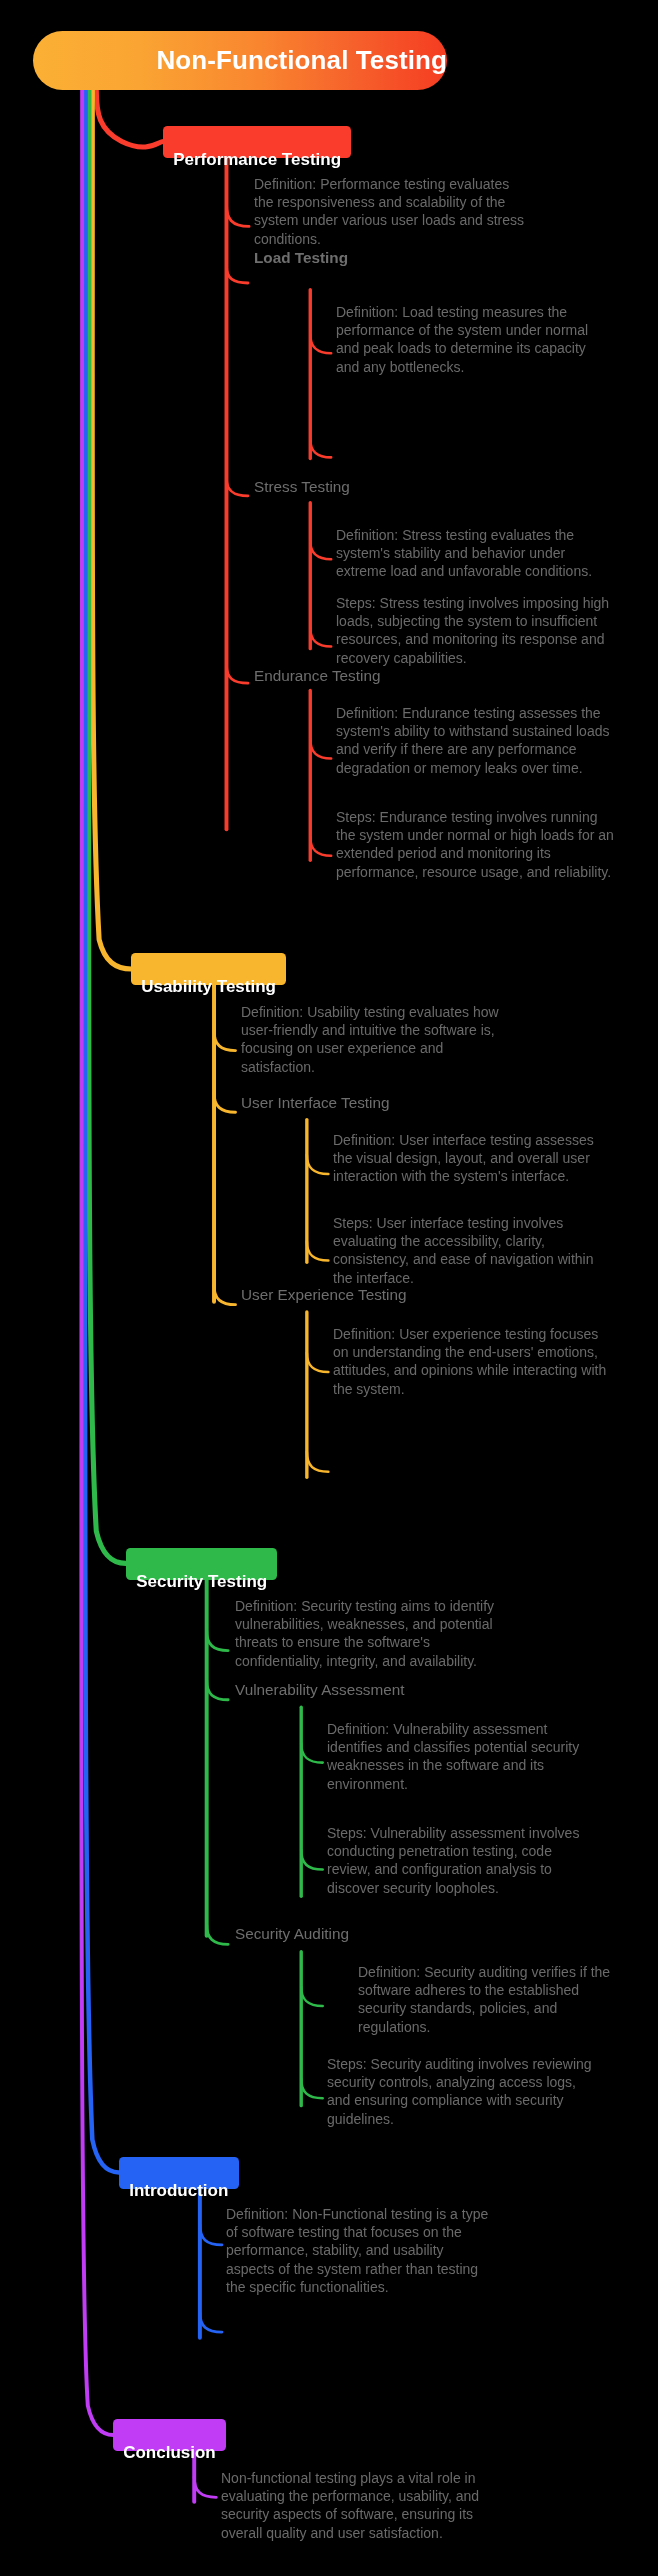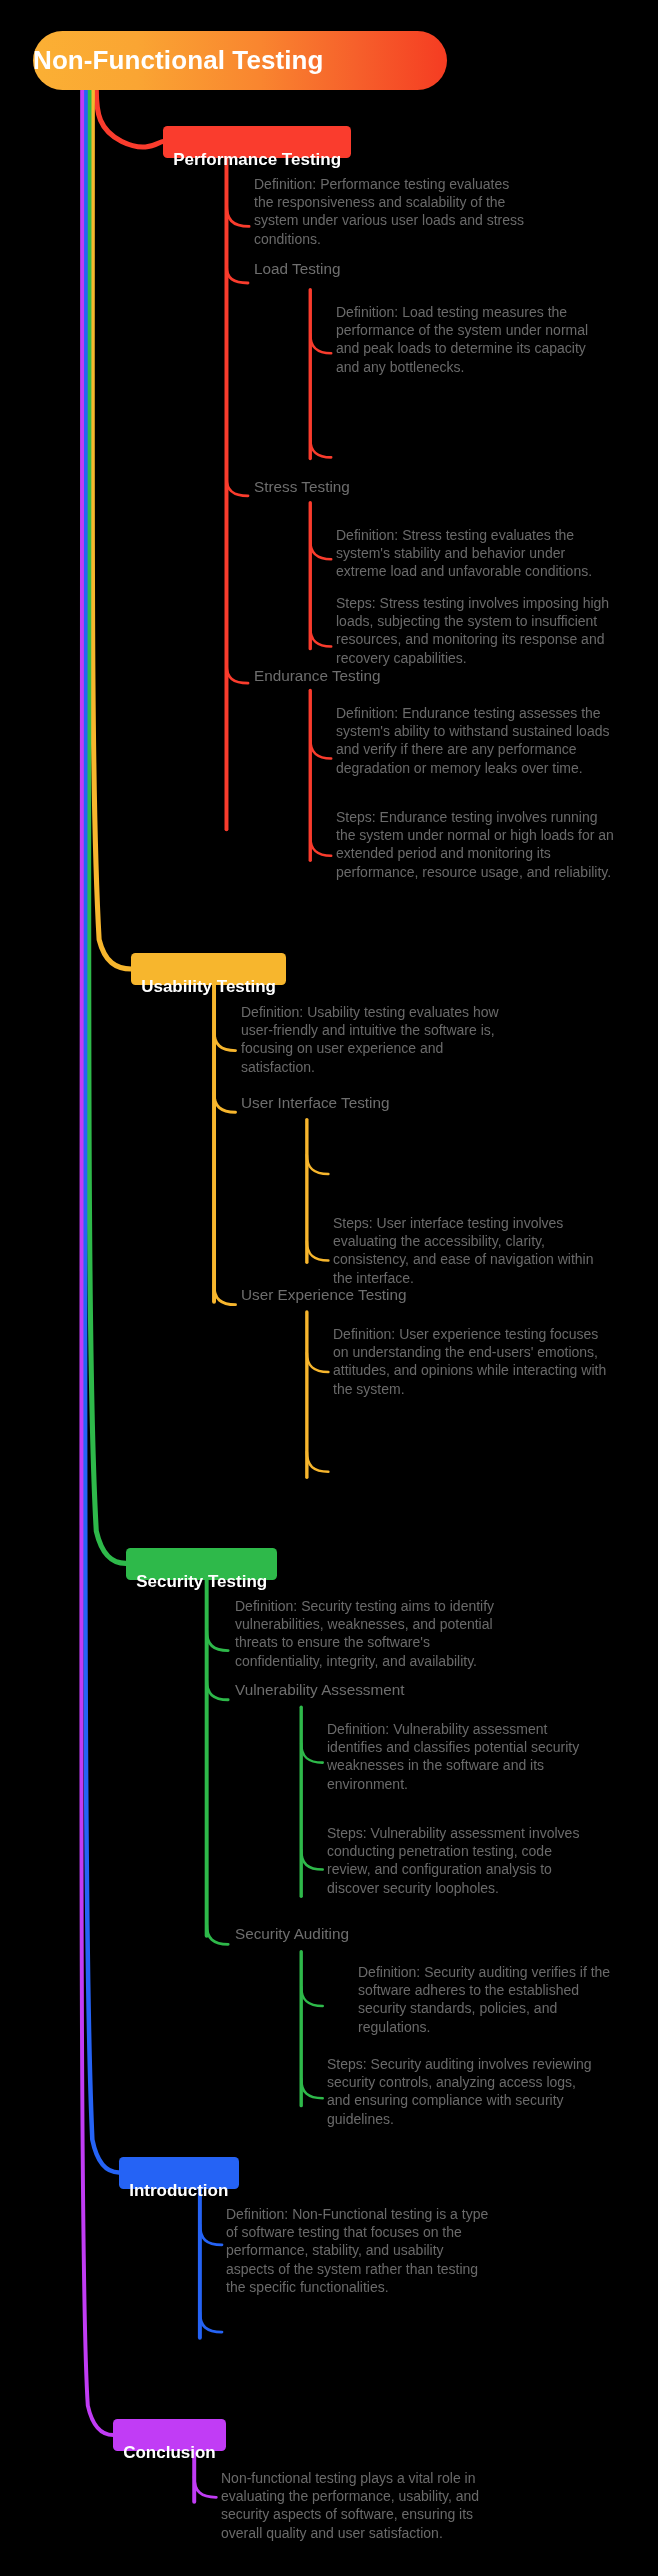--- a/index.html
+++ b/index.html
@@ -8,21 +8,21 @@
     font-family:"Liberation Sans", sans-serif;
     background:#000;
   }
   #stage{position:absolute; inset:0;}
   svg.links{position:absolute; left:0; top:0; width:659px; height:2576px; overflow:visible; pointer-events:none;}
   
   .root-pill{
     position:absolute; left:33px; top:31px; width:414px; height:59px;
     border-radius:31px;
     background:linear-gradient(90deg,#FBB034 0%,#FAA533 25%,#F9852F 55%,#F6602B 78%,#F53C22 100%);
-    display:flex; align-items:center; justify-content:flex-start;
+    display:flex; align-items:center; justify-content:flex-end;
   }
   .root-label{
     color:#fff; font-size:26px; font-weight:bold; letter-spacing:0.1px;
     font-family:"Liberation Sans", sans-serif;
   }
   
   .badge{
     position:absolute; display:flex; align-items:center; padding:0 10.2px;
     height:32px; border-radius:4.5px;
   }
@@ -120,37 +120,38 @@
 
   <div class="root-pill">
     <span class="root-label">Non-Functional Testing</span>
   </div>
 
   <div class="badge" style="left:163px; top:126px; background:#FA3C2D;">
     <span class="badge-label">Performance Testing</span>
   </div>
   <div class="para" style="left:254px; top:175px; width:272px;">Definition: Performance testing evaluates the responsiveness and scalability of the system under various user loads and stress conditions.</div>
 
-  <div class="sub" style="left:254px; top:260px;">Load Testing</div>
+  <div class="sub" style="left:254px; top:249px;font-weight:bold;">Load Testing</div>
   <div class="para" style="left:336px; top:303px; width:277px;">Definition: Load testing measures the performance of the system under normal and peak loads to determine its capacity and any bottlenecks.</div>
 
   <div class="sub" style="left:254px; top:478px;">Stress Testing</div>
   <div class="para" style="left:336px; top:509px; width:283px;margin-top:17px;">Definition: Stress testing evaluates the system's stability and behavior under extreme load and unfavorable conditions.</div>
   <div class="para" style="left:336px; top:594px; width:283px;">Steps: Stress testing involves imposing high loads, subjecting the system to insufficient resources, and monitoring its response and recovery capabilities.</div>
 
   <div class="sub" style="left:254px; top:667px;">Endurance Testing</div>
   <div class="para" style="left:336px; top:704px; width:283px;">Definition: Endurance testing assesses the system's ability to withstand sustained loads and verify if there are any performance degradation or memory leaks over time.</div>
   <div class="para" style="left:336px; top:808px; width:283px;">Steps: Endurance testing involves running the system under normal or high loads for an extended period and monitoring its performance, resource usage, and reliability.</div>
 
   <div class="badge" style="left:131px; top:953px; background:#F7B62D;">
     <span class="badge-label">Usability Testing</span>
   </div>
   <div class="para" style="left:241px; top:1003px; width:266px;">Definition: Usability testing evaluates how user-friendly and intuitive the software is, focusing on user experience and satisfaction.</div>
 
   <div class="sub" style="left:241px; top:1094px;">User Interface Testing</div>
+  <div class="para" style="left:333px; top:1131px; width:272px;">Definition: User interface testing assesses the visual design, layout, and overall user interaction with the system's interface.</div>
   <div class="para" style="left:333px; top:1214px; width:272px;">Steps: User interface testing involves evaluating the accessibility, clarity, consistency, and ease of navigation within the interface.</div>
 
   <div class="sub" style="left:241px; top:1286px;">User Experience Testing</div>
   <div class="para" style="left:333px; top:1325px; width:277px;">Definition: User experience testing focuses on understanding the end-users' emotions, attitudes, and opinions while interacting with the system.</div>
 
   <div class="badge" style="left:126px; top:1548px; background:#2EB94A;">
     <span class="badge-label">Security Testing</span>
   </div>
   <div class="para" style="left:235px; top:1597px; width:266px;">Definition: Security testing aims to identify vulnerabilities, weaknesses, and potential threats to ensure the software's confidentiality, integrity, and availability.</div>
 

